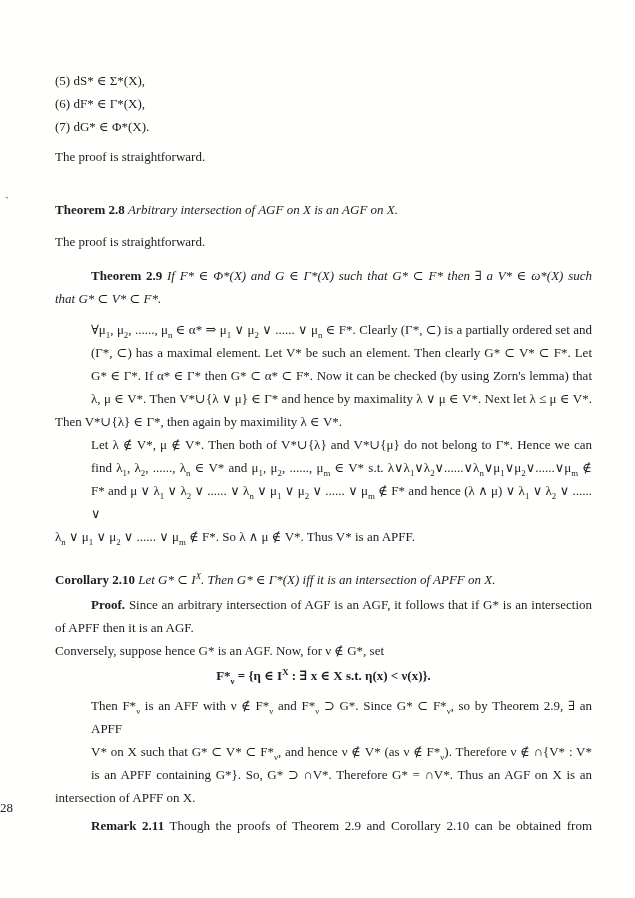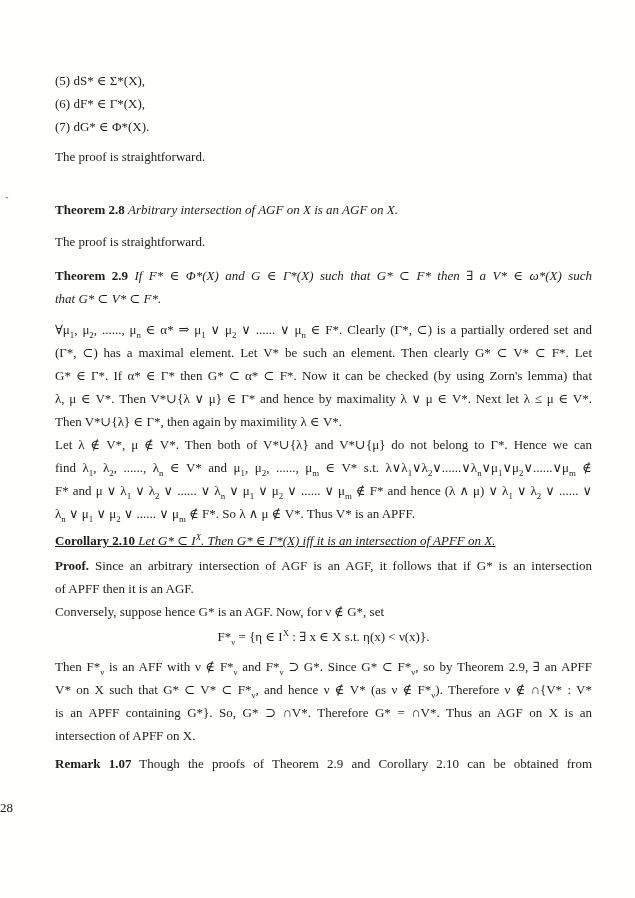--- a/index.html
+++ b/index.html
@@ -3,33 +3,33 @@
 <meta charset="utf-8">
 <style>
   html, body { margin:0; padding:0; background:#ffffff; }
   .page {
     position:relative; width:635px; height:898px; background:#fffffe;
     font-family:"Liberation Serif","DejaVu Serif",serif;
     font-size:13px; color:#1d1d1d; overflow:hidden;
   }
   .content { position:absolute; left:55px; top:69px; width:537px; }
   .line { line-height:23px; }
-  .jl { text-align:justify; text-align-last:justify; }
+  .jl { text-align:justify; text-align-last:justify;margin-left:36px; }
   .it { font-style:italic; }
   .lbl { font-weight:bold; font-style:normal; }
   sup { font-size:0.68em; line-height:0; }
   sub { font-size:0.68em; line-height:0; }
   .blk-b { margin-top:7px; }
   .blk-c { margin-top:30px; }
   .blk-d { margin-top:9px; }
   .blk-e { margin-top:11px; }
   .blk-f { margin-top:8px; }
-  .blk-g { margin-top:4px;text-decoration:underline; }
+  .blk-g { margin-top:20px; }
   .blk-h { margin-top:2px; }
-  .blk-i { margin-top:2px; text-align:center; }
+  .blk-i { margin-top:2px; text-align:center;font-weight:bold; }
   .blk-j { margin-top:7px; }
   .blk-k { margin-top:5px; }
   .pagenum {
     position:absolute; top:796px; left:0; width:620px;
     text-align:left; line-height:23px;
   }
   .margin-mark {
     position:absolute; left:6px; top:194px; font-size:12px; color:#4a4a4a;
     transform:rotate(-15deg);
   }
@@ -82,19 +82,19 @@
 
     <div class="line blk-i">F*<sub>ν</sub> = {η ∈ I<sup>X</sup> : ∃ x ∈ X s.t. η(x) &lt; ν(x)}.</div>
 
     <div class="blk-j">
       <div class="line jl">Then F*<sub>ν</sub> is an AFF with ν ∉ F*<sub>ν</sub> and F*<sub>ν</sub> ⊃ G*. Since G* ⊂ F*<sub>ν</sub>, so by Theorem 2.9, ∃ an APFF</div>
       <div class="line jl">V* on X such that G* ⊂ V* ⊂ F*<sub>ν</sub>, and hence ν ∉ V* (as ν ∉ F*<sub>ν</sub>). Therefore ν ∉ ∩{V* : V*</div>
       <div class="line jl">is an APFF containing G*}. So, G* ⊃ ∩V*. Therefore G* = ∩V*. Thus an AGF on X is an</div>
       <div class="line">intersection of APFF on X.</div>
     </div>
 
-    <div class="line jl blk-k"><b class="lbl">Remark 1.07</b> <span>Though the proofs of Theorem 2.9 and Corollary 2.10 can be obtained from</span></div>
+    <div class="line jl blk-k"><b class="lbl">Remark 2.11</b> <span>Though the proofs of Theorem 2.9 and Corollary 2.10 can be obtained from</span></div>
 
   </div>
 
   <div class="pagenum">28</div>
 
 </div>
 
 </body></html>

